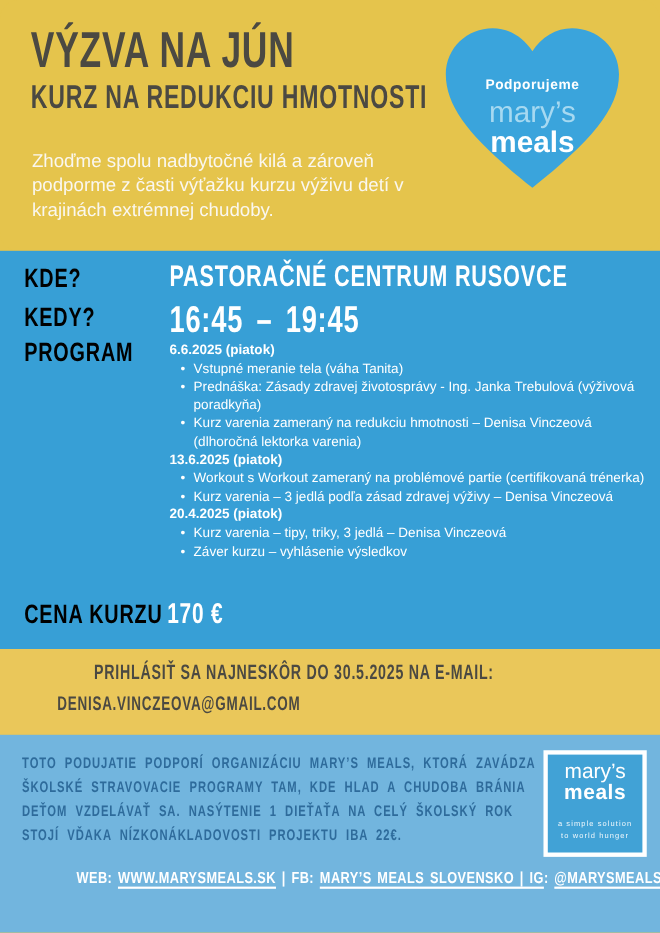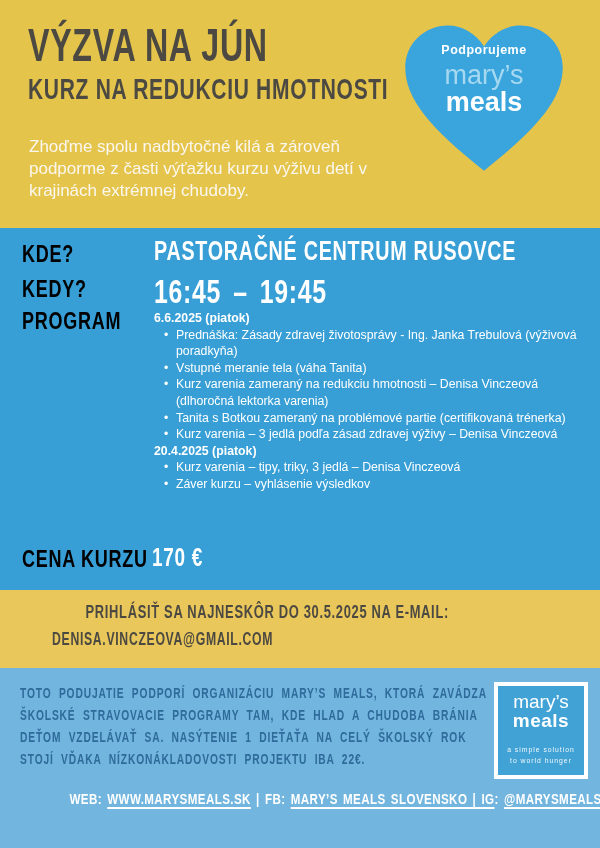--- a/index.html
+++ b/index.html
@@ -17,21 +17,21 @@
   .cx{display:inline-block;transform:scaleX(.70);transform-origin:0 50%;white-space:nowrap;}
   .cxc{display:inline-block;transform:scaleX(.68);transform-origin:50% 50%;white-space:nowrap;}
   .disp{font-weight:700;letter-spacing:1px;line-height:1.1;}
   
   .title{left:28px;top:20px;font-size:46px;color:#4B4942;}
   .subtitle{left:28px;top:72px;font-size:30px;color:#4B4942;}
   .intro{left:29px;top:136px;width:352px;font-size:17px;line-height:1.3;color:#FAF7EF;}
   .heart-wrap{left:402px;top:24px;width:164px;height:150px;}
   .heart-svg{position:absolute;left:0;top:0;width:164px;height:150px;}
   .heart-text{position:absolute;left:0;top:0;width:164px;text-align:center;color:#fff;}
-  .heart-tag{margin-top:19px;font-size:12.5px;font-weight:700;letter-spacing:.5px;}
+  .heart-tag{margin-top:46px;font-size:12.5px;font-weight:700;letter-spacing:.5px;}
   .heart-b1{margin-top:5px;font-size:27px;line-height:1;color:#A6D9F1;}
   .heart-b2{margin-top:0px;font-size:27px;line-height:1;font-weight:700;color:#fff;}
   
   .ylabel{font-size:24px;color:#000000;}
   .ylabel .cx{transform:scaleX(.75);}
   .wvalue{font-size:27px;color:#fff;}
   .wvalue .cx{transform:scaleX(.73);}
   .lbl-kde{left:22px;top:13px;}
   .val-kde{left:154px;top:9px;}
   .lbl-kedy{left:22px;top:48px;}
@@ -105,26 +105,27 @@
   <div class="abs wvalue disp val-kedy">
     <span class="cx">16:45 – 19:45</span>
   </div>
 
   <div class="abs ylabel disp lbl-prog">
     <span class="cx">PROGRAM</span>
   </div>
   <div class="abs prog">
       <div class="prog-date">6.6.2025 (piatok)</div>
       <ul class="prog-items">
+        <li>Vstupné meranie tela (váha Tanita)</li>
         <li>Prednáška: Zásady zdravej životosprávy - Ing. Janka Trebulová (výživová poradkyňa)</li>
-        <li>Vstupné meranie tela (váha Tanita)</li>
         <li>Kurz varenia zameraný na redukciu hmotnosti – Denisa Vinczeová (dlhoročná lektorka varenia)</li>
       </ul>
+      <div class="prog-date">13.6.2025 (piatok)</div>
       <ul class="prog-items">
-        <li>Tanita s Botkou zameraný na problémové partie (certifikovaná trénerka)</li>
+        <li>Workout s Workout zameraný na problémové partie (certifikovaná trénerka)</li>
         <li>Kurz varenia – 3 jedlá podľa zásad zdravej výživy – Denisa Vinczeová</li>
       </ul>
       <div class="prog-date">20.4.2025 (piatok)</div>
       <ul class="prog-items">
         <li>Kurz varenia – tipy, triky, 3 jedlá – Denisa Vinczeová</li>
         <li>Záver kurzu – vyhlásenie výsledkov</li>
       </ul>
     </div>
 
   <div class="abs ylabel disp lbl-price">

